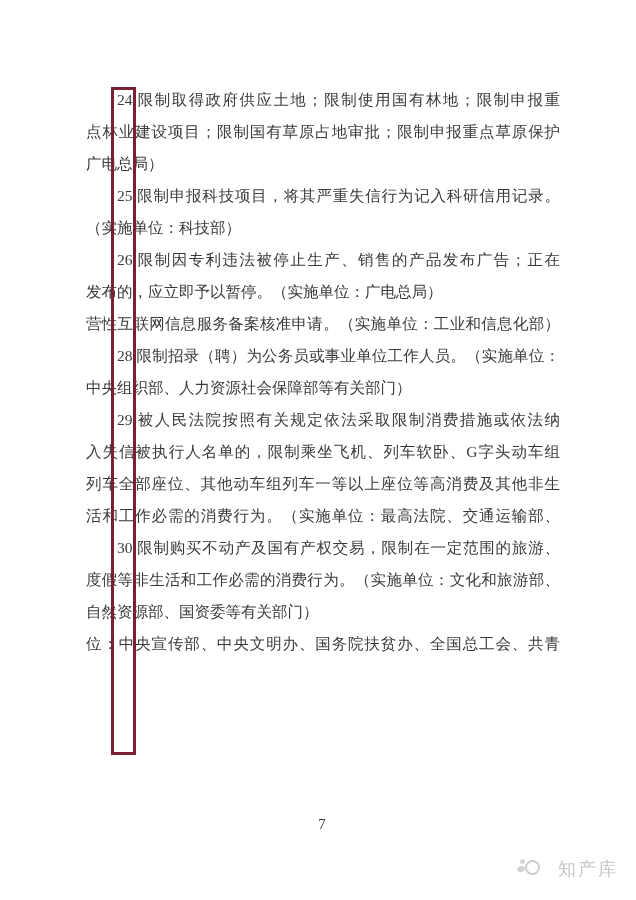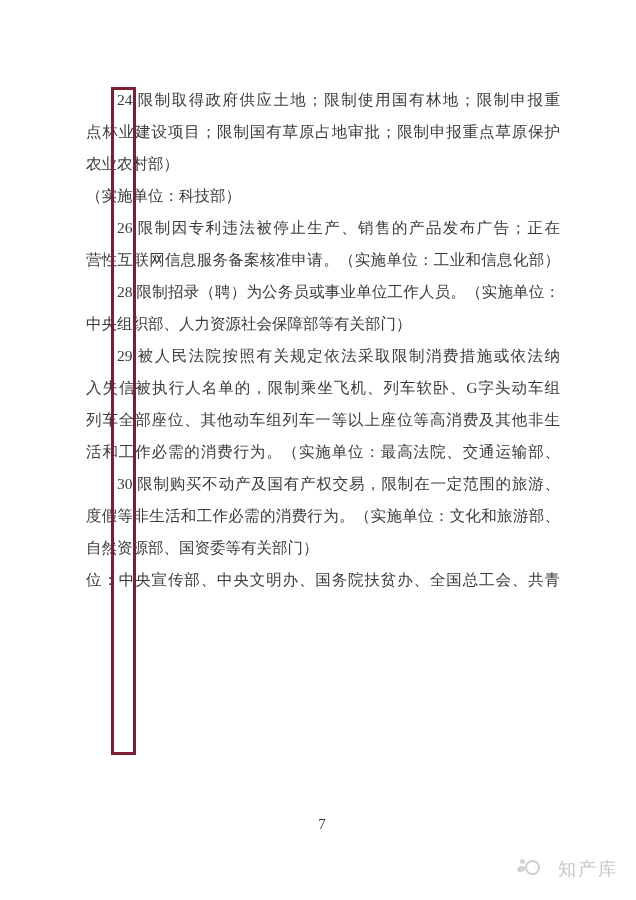--- a/index.html
+++ b/index.html
@@ -108,23 +108,25 @@
   }
 </style>
 </head>
 <body>
 
 <div class="page">
 
   <div class="doc-body" style="color: rgb(58, 58, 58);">
       <div class="text-line first">24.限制取得政府供应土地；限制使用国有林地；限制申报重</div>
       <div class="text-line">点林业建设项目；限制国有草原占地审批；限制申报重点草原保护</div>
-      <div class="text-line short">农业农村部）</div>
+      <div class="text-line short">广电总局）</div>
+      <div class="text-line first">25.限制申报科技项目，将其严重失信行为记入科研信用记录。</div>
       <div class="text-line short">（实施单位：科技部）</div>
       <div class="text-line first">26.限制因专利违法被停止生产、销售的产品发布广告；正在</div>
+      <div class="text-line short">发布的，应立即予以暂停。（实施单位：广电总局）</div>
       <div class="text-line">营性互联网信息服务备案核准申请。（实施单位：工业和信息化部）</div>
       <div class="text-line first">28.限制招录（聘）为公务员或事业单位工作人员。（实施单位：</div>
       <div class="text-line short">中央组织部、人力资源社会保障部等有关部门）</div>
       <div class="text-line first">29.被人民法院按照有关规定依法采取限制消费措施或依法纳</div>
       <div class="text-line">入失信被执行人名单的，限制乘坐飞机、列车软卧、G字头动车组</div>
       <div class="text-line">列车全部座位、其他动车组列车一等以上座位等高消费及其他非生</div>
       <div class="text-line">活和工作必需的消费行为。（实施单位：最高法院、交通运输部、</div>
       <div class="text-line first">30.限制购买不动产及国有产权交易，限制在一定范围的旅游、</div>
       <div class="text-line">度假等非生活和工作必需的消费行为。（实施单位：文化和旅游部、</div>
       <div class="text-line short">自然资源部、国资委等有关部门）</div>

